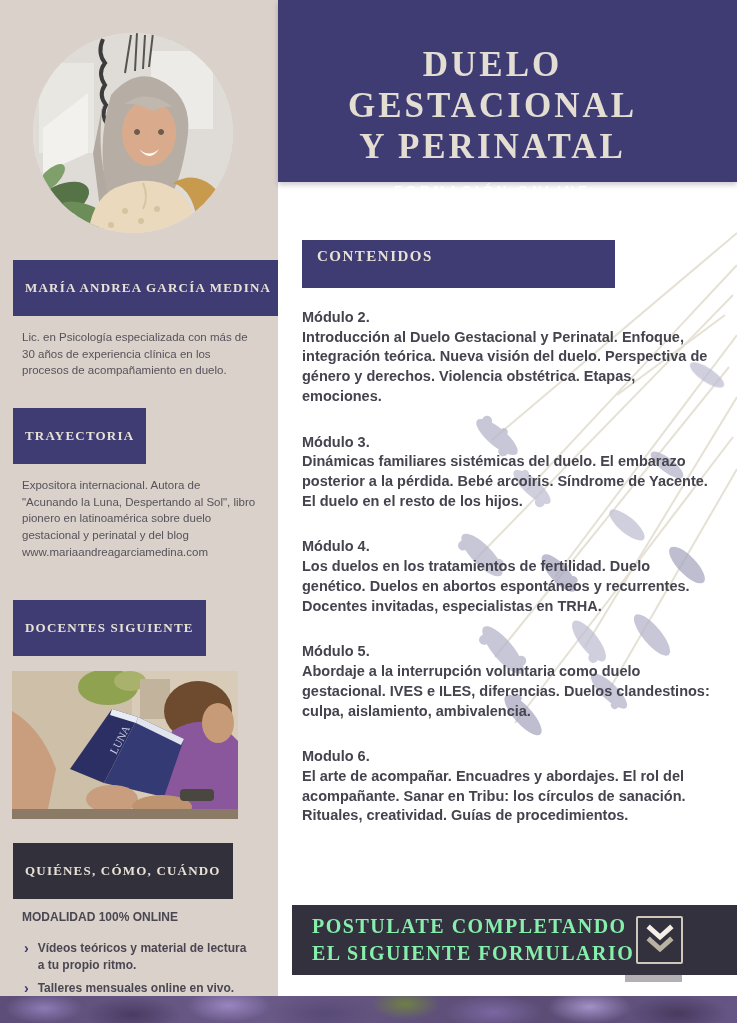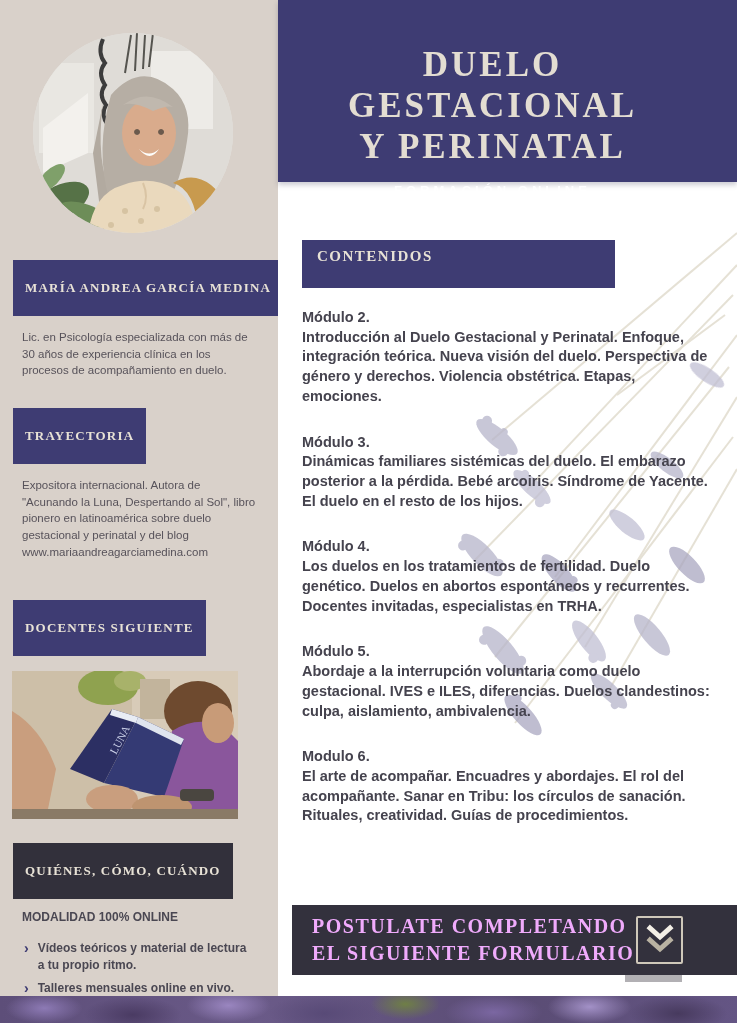--- a/index.html
+++ b/index.html
@@ -48,21 +48,21 @@
 
   .contenidos-box { position:absolute; left:24px; top:240px; width:313px; height:48px; background:#3e3c73;
                     color:#e8e2d6; font-family:"Liberation Serif", serif; font-weight:bold;
                     font-size:15px; letter-spacing:1.5px; padding:8px 0 0 15px; }
 
   .modules { position:absolute; left:24px; top:308px; width:410px; }
   .module { margin-bottom:26px; color:#45434e; font-weight:bold; font-size:14.5px; line-height:1.36; }
 
   .cta-banner { position:absolute; left:14px; top:905px; width:445px; height:70px; background:#33313d;
                 display:flex; align-items:center; padding-left:20px; cursor:pointer; }
-  .cta-text { width:335px; color:#f0abfc; font-family:"Liberation Serif", serif; font-weight:bold;
+  .cta-text { width:335px; color:#86efac; font-family:"Liberation Serif", serif; font-weight:bold;
               font-size:20px; line-height:1.35; letter-spacing:1.5px; }
   .cta-btn { width:48px; height:48px; margin-left:auto; margin-right:54px; border:2px solid #cfc8ba;
              border-radius:2px; display:flex; align-items:center; justify-content:center; background:transparent; cursor:pointer; }
   .cta-shadow { position:absolute; left:333px; top:70px; width:57px; height:7px; background:#b2b0b4; }
 
   
   .photo-strip { position:absolute; left:0; bottom:0; width:737px; height:27px;
       background:
         radial-gradient(ellipse 55px 22px at 6% 45%, #8d7ab5 0%, rgba(141,122,181,0) 70%),
         radial-gradient(ellipse 70px 26px at 18% 70%, #4a3b63 0%, rgba(74,59,99,0) 70%),

